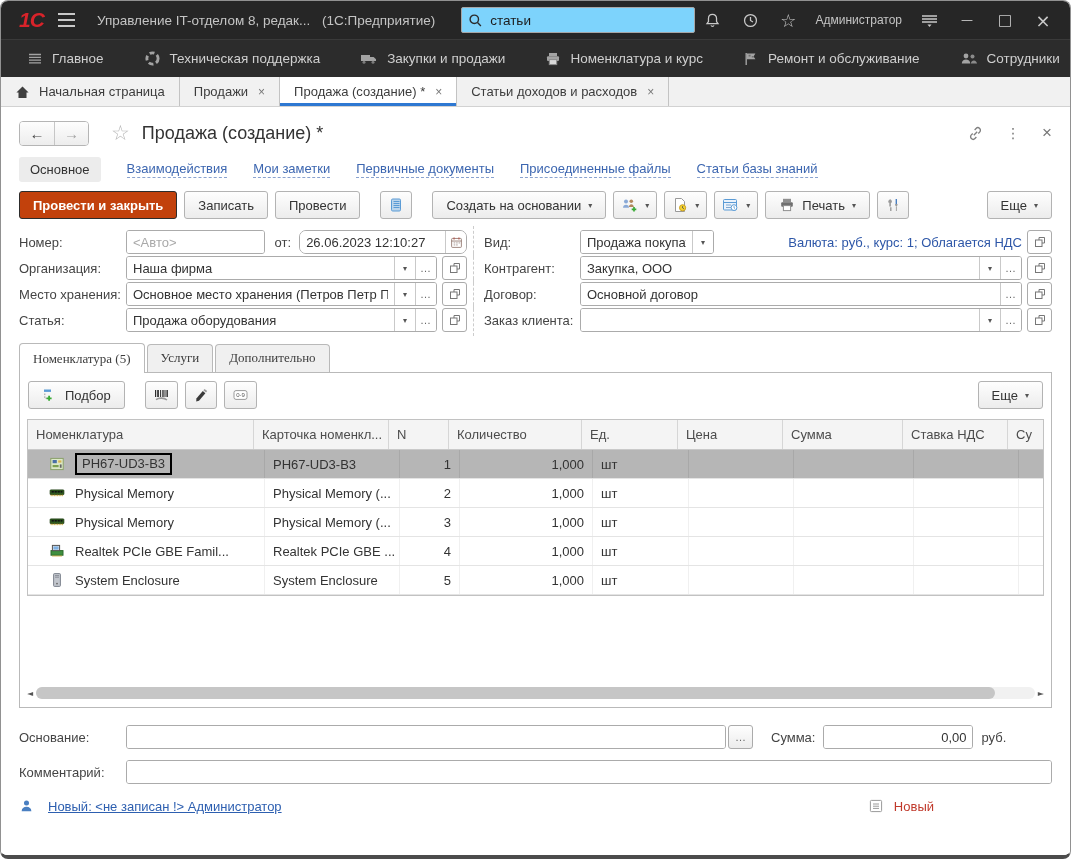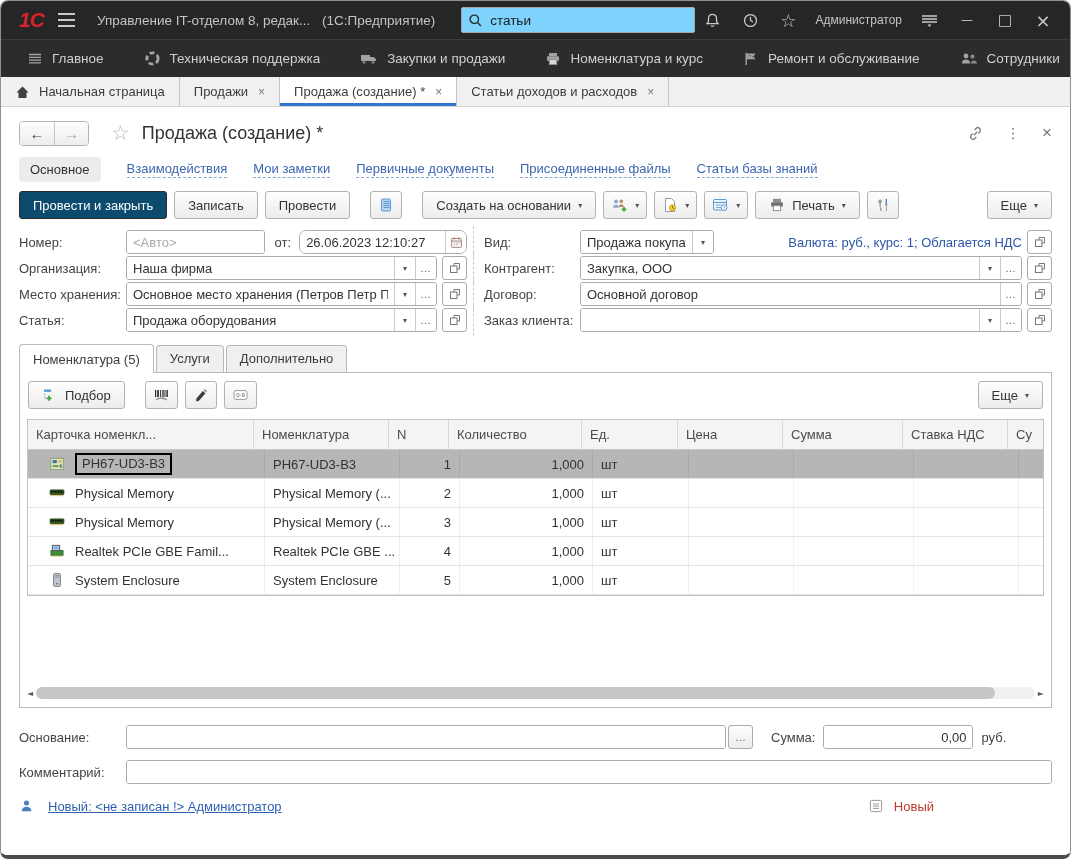--- a/index.html
+++ b/index.html
@@ -47,21 +47,21 @@
   .ptitle { font-size:18px; color:#333; }
   .pheader-right { margin-left:auto; display:flex; align-items:center; gap:22px; color:#777; }
   .ph-ic { cursor:pointer; font-size:15px; display:flex; align-items:center; }
 
   .navlinks { display:flex; align-items:center; gap:26px; margin-top:4px; height:28px; flex:0 0 auto; }
   .nl-active { background:#ececec; border-radius:3px; padding:5px 11px; color:#333; }
   .nl { color:#3c66b0; border-bottom:1px dashed #8aa3d0; padding-bottom:1px; cursor:pointer; }
 
   .toolbar { display:flex; align-items:center; gap:7px; margin-top:7px; height:30px; flex:0 0 auto; }
   .btn { height:28px; display:inline-flex; align-items:center; gap:7px; padding:0 13px; background:linear-gradient(#fefefe,#ececec); border:1px solid #b3b3b3; border-radius:3px; color:#333; cursor:pointer; font-size:13px; white-space:nowrap; }
-  .btn.primary { background:#0c4a6e; border-color:#2c2c2c; color:#fff; font-weight:normal; }
+  .btn.primary { background:#c2410c; border-color:#2c2c2c; color:#fff; font-weight:bold; }
   .btn.icon-only { padding:0 7px; }
   .caret { font-size:8px; color:#555; font-family:"DejaVu Sans", sans-serif; }
   .tb-sep { width:6px; }
   .toolbar .spacer, .itoolbar .spacer { flex:1; }
 
   
   .fields { margin-top:10px; display:flex; flex-direction:column; gap:2px; flex:0 0 auto; }
   .frow { display:flex; align-items:center; height:24px; }
   .fleft { display:flex; align-items:center; width:448px; flex:0 0 auto; }
   .fright { display:flex; align-items:center; flex:1; border-left:1px dashed #cccccc; padding-left:10px; margin-left:6px; height:32px; }
@@ -71,21 +71,21 @@
   .fbox input { border:none; outline:none; padding:0 6px; font-size:13px; font-family:inherit; color:#333; min-width:0; width:100%; }
   .fbox input::placeholder { color:#a9a9a9; }
   .seg { width:21px; flex:0 0 auto; display:flex; align-items:center; justify-content:center; border-left:1px solid #c9c9c9; background:#fff; cursor:pointer; color:#555; }
   .seg.dots { font-size:11px; color:#666; letter-spacing:1px; }
   .openbtn { width:25px; height:24px; margin-left:5px; border:1px solid #ababab; border-radius:3px; background:#fff; display:flex; align-items:center; justify-content:center; cursor:pointer; flex:0 0 auto; }
   .otlbl { margin:0 8px 0 0; color:#444; }
   .grow { flex:1; min-width:0; }
   .curinfo { color:#2e57a8; white-space:nowrap; margin-left:auto; }
 
   
-  .itabs { display:flex; align-items:flex-end; margin-top:12px; height:28px; flex:0 0 auto; position:relative; z-index:2; }
+  .itabs { display:flex; align-items:flex-end; margin-top:12px; height:28px; flex:0 0 auto; position:relative; z-index:2;font-family:Liberation Serif, serif; }
   .itab { border:1px solid #b9b9b9; border-bottom:none; border-radius:4px 4px 0 0; padding:5px 13px 6px; background:#f0f0f0; color:#3c3c3c; cursor:pointer; margin-right:2px; }
   .itab.active { background:#fff; padding-top:7px; margin-bottom:-1px; }
   .panel { border:1px solid #b9b9b9; flex:0 0 auto; height:336px; display:flex; flex-direction:column; background:#fff; position:relative; z-index:1; }
   .itoolbar { display:flex; align-items:center; gap:7px; padding:8px; flex:0 0 auto; }
 
   .grid { margin:2px 7px 0; border:1px solid #c2c2c2; flex:0 0 auto; }
   .ghead, .grow-r { display:grid; }
   .ghead { grid-template-columns:226px 135px 60px 133px 96px 105px 120px 105px 1fr; background:#f4f4f4; border-bottom:1px solid #c9c9c9; height:30px; }
   .gh { display:flex; align-items:center; padding:0 8px; color:#4c4c4c; border-right:1px solid #d6d6d6; white-space:nowrap; overflow:hidden; }
   .gh:last-child { border-right:none; }
@@ -513,22 +513,22 @@
         </span>
         <span class="spacer"></span>
         <span class="btn">
             <span>Еще</span>
             <span class="caret">▾</span>
           </span>
       </div>
 
       <div class="grid">
         <div class="ghead">
+          <span class="gh">Номенклатура</span>
           <span class="gh">Карточка номенкл...</span>
-          <span class="gh">Номенклатура</span>
           <span class="gh">N</span>
           <span class="gh">Количество</span>
           <span class="gh">Ед.</span>
           <span class="gh">Цена</span>
           <span class="gh">Сумма</span>
           <span class="gh">Ставка НДС</span>
           <span class="gh">Су</span>
         </div>
 
         <div class="grow-r selected">

